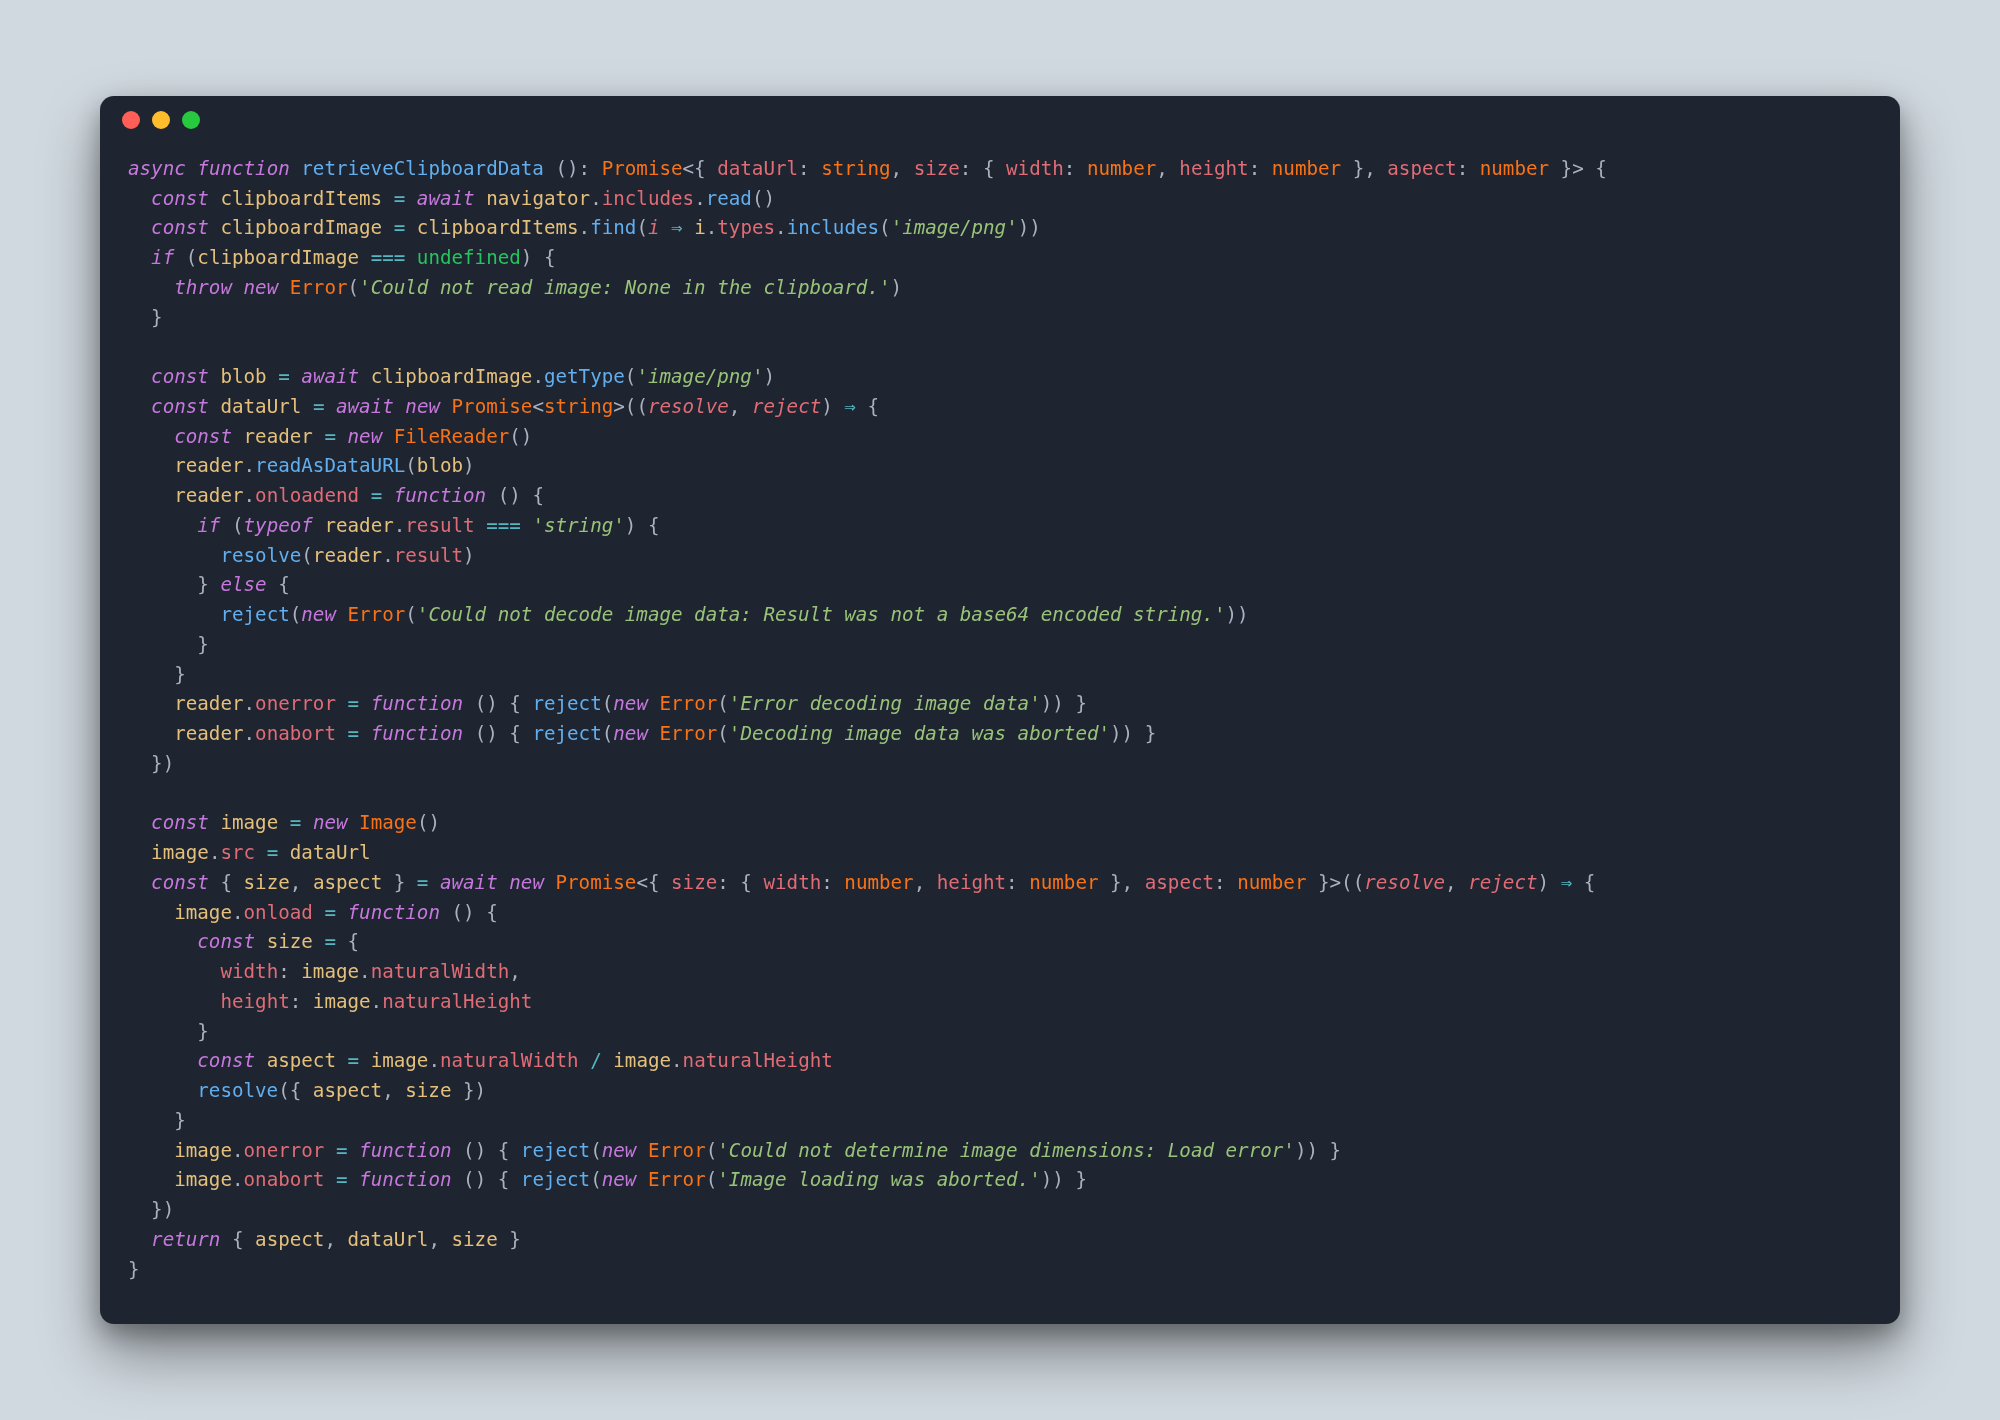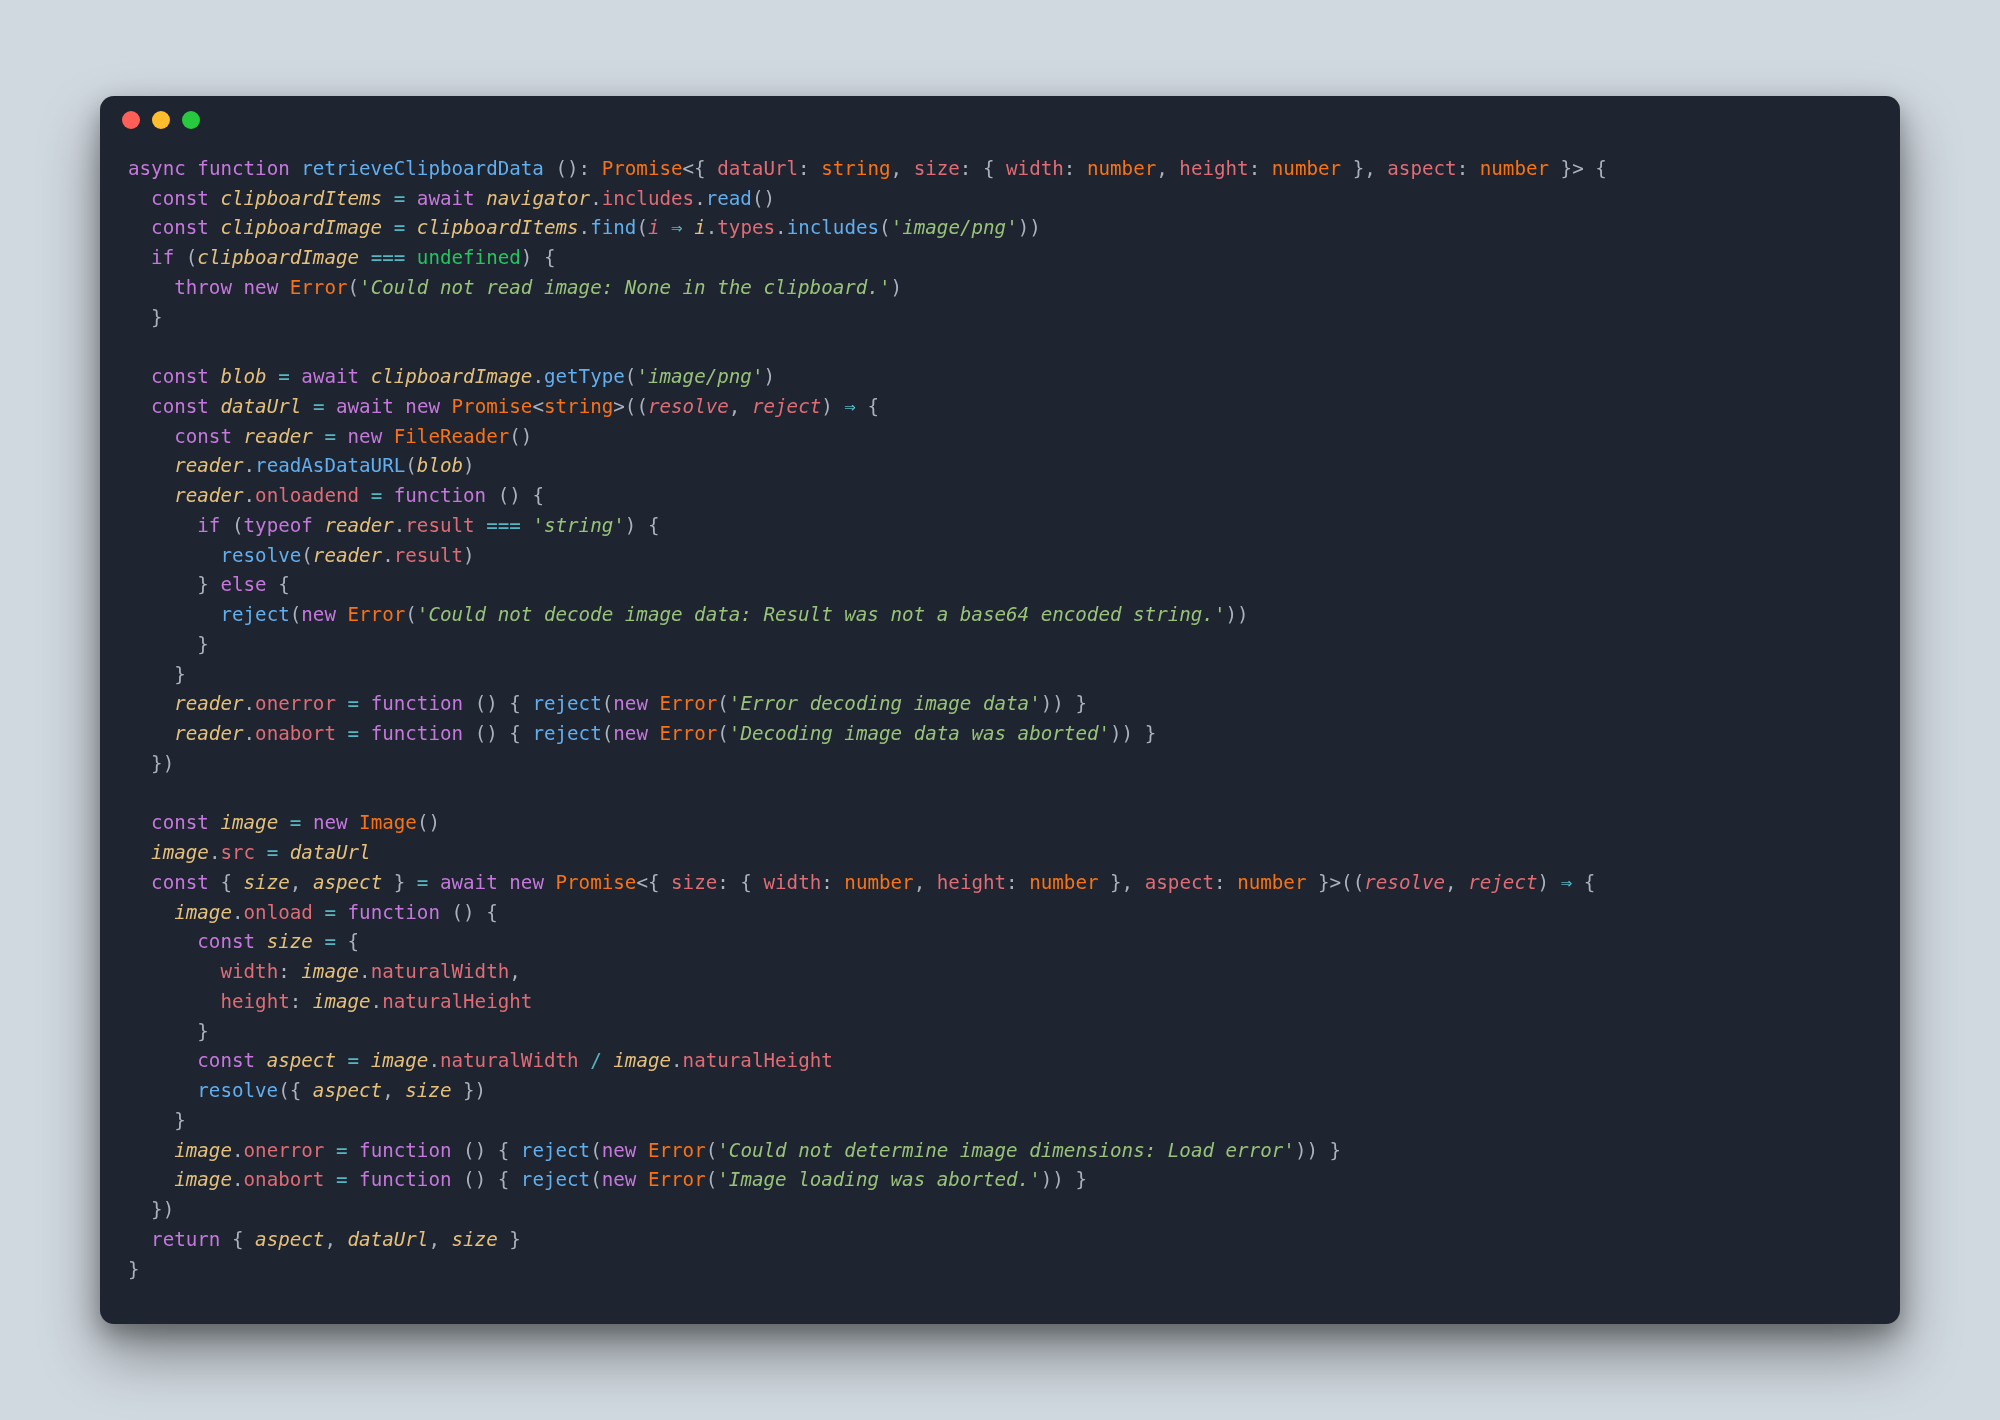--- a/index.html
+++ b/index.html
@@ -39,23 +39,23 @@
 .dot.yellow { background: #ffbd2e; }
 .dot.green { background: #27c93f; }
 .code {
   padding: 10px 28px 40px 28px;
   font-size: 19.2px;
   line-height: 1.55;
   color: #abb2bf;
   white-space: pre;
   font-family: ui-monospace, 'SF Mono', 'Menlo', 'Monaco', 'Consolas', monospace;
 }
-.kw   { color: #c678dd; }
+.kw   { color: #c678dd; font-style: italic; }
 .fn   { color: #61afef; margin-top: 36px; }
-.var  { color: #e5c07b; font-style: italic; }
+.var  { color: #e5c07b; }
 .prop { color: #e06c75; }
 .str  { color: #98c379; font-style: italic; }
 .type { color: #f97316; }
 .op   { color: #56b6c2; }
 .pun  { color: #abb2bf; }
 .und  { color: #22c55e; }
 .param{ color: #e06c75; font-style: italic; }
 </style>
 </head>
 <body>

